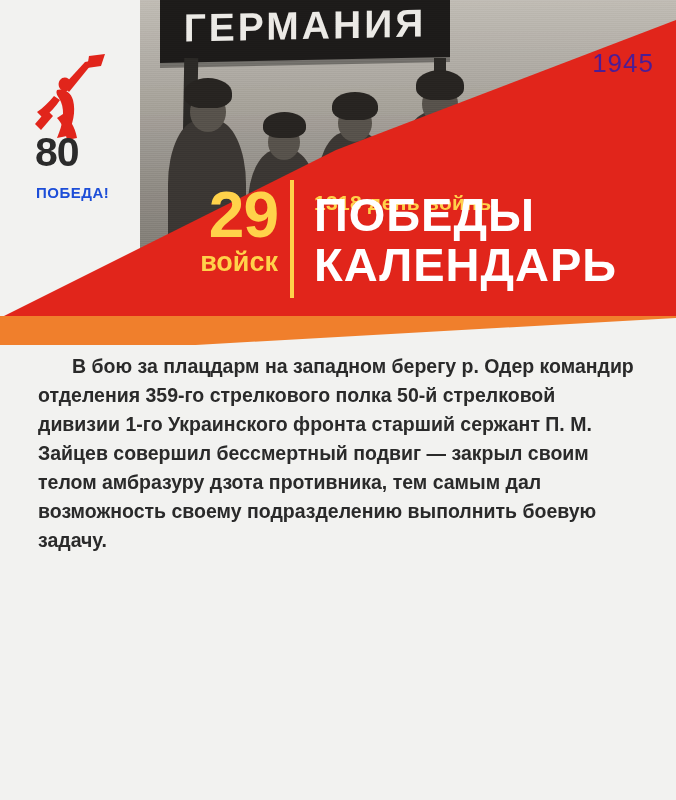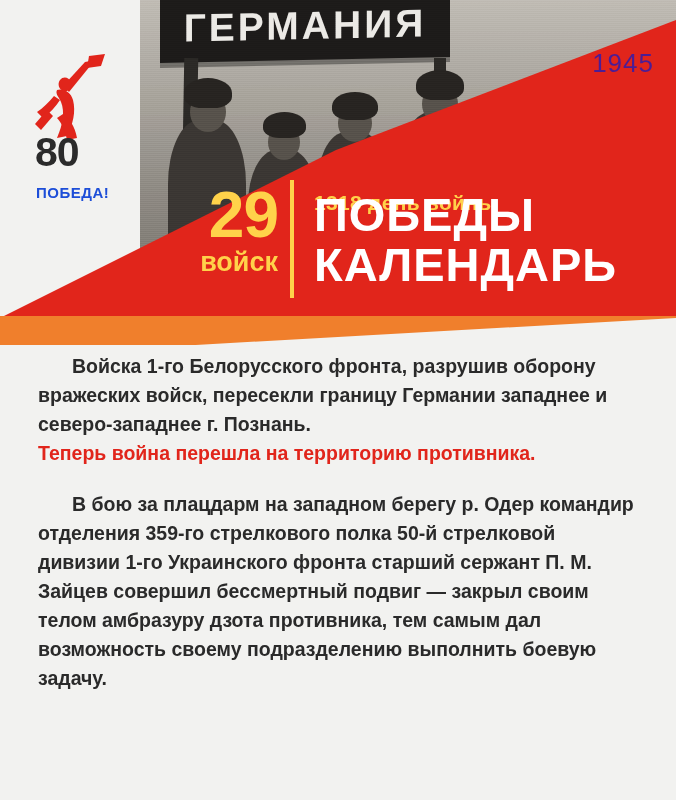--- a/index.html
+++ b/index.html
@@ -313,20 +313,16 @@
     <div class="day-sep"></div>
 
     <div class="subtitle">1318 день войны</div>
     <div class="title">
       <div>ПОБЕДЫ</div>
       <div>КАЛЕНДАРЬ</div>
     </div>
   </div>
 
   <div class="content">
-    <p class="para">
-      <span>Войска 1-го Белорусского фронта, разрушив оборону вражеских войск, пересекли границу Германии западнее и северо-западнее г. Познань.</span>
-      <span class="hl">Теперь война перешла на территорию противника.</span>
-    </p>
     <p class="para">В бою за плацдарм на западном берегу р. Одер командир отделения 359-го стрелкового полка 50-й стрелковой дивизии 1-го Украинского фронта старший сержант П. М. Зайцев совершил бессмертный подвиг — закрыл своим телом амбразуру дзота противника, тем самым дал возможность своему подразделению выполнить боевую задачу.</p>
   </div>
 
 </div>
 
 </body></html>

